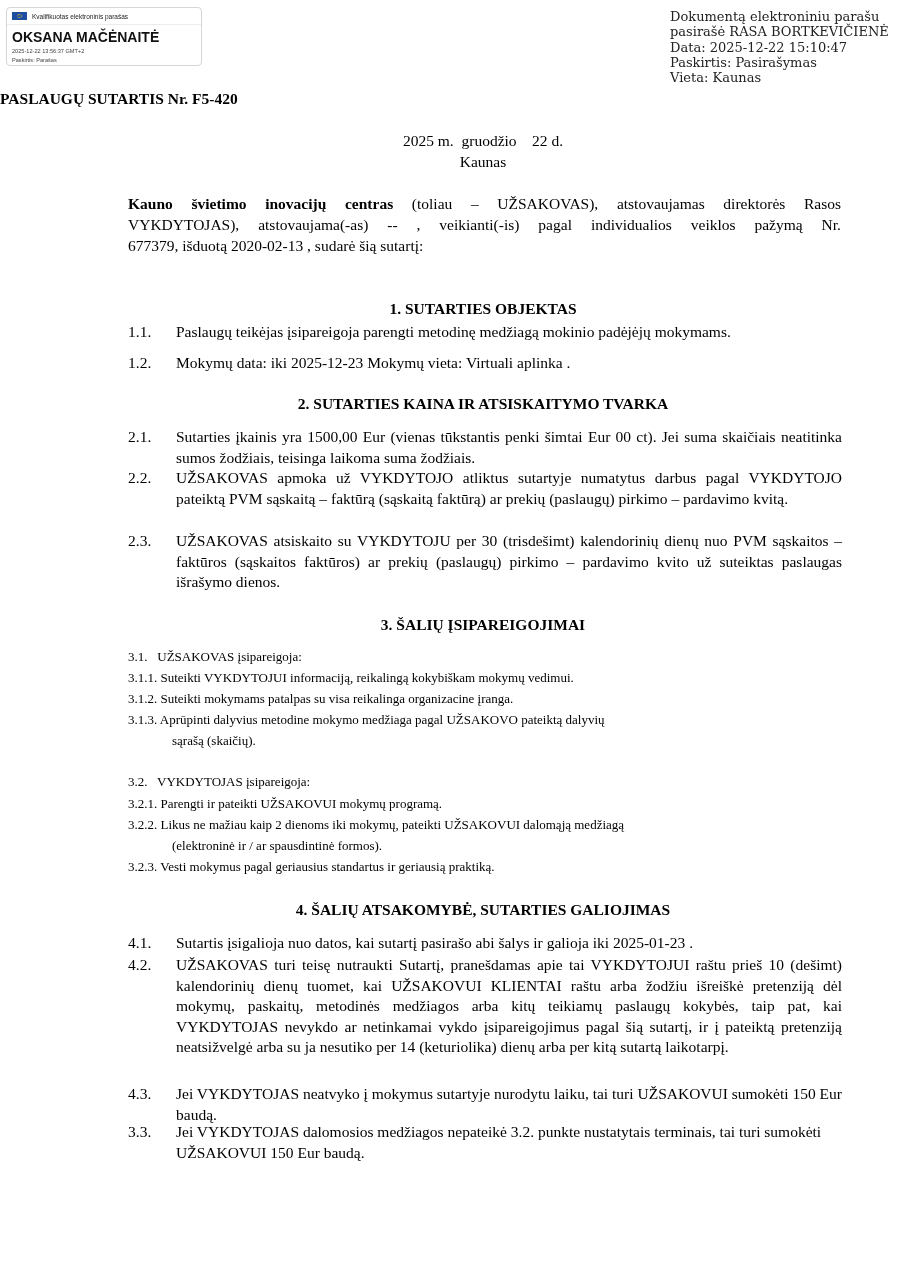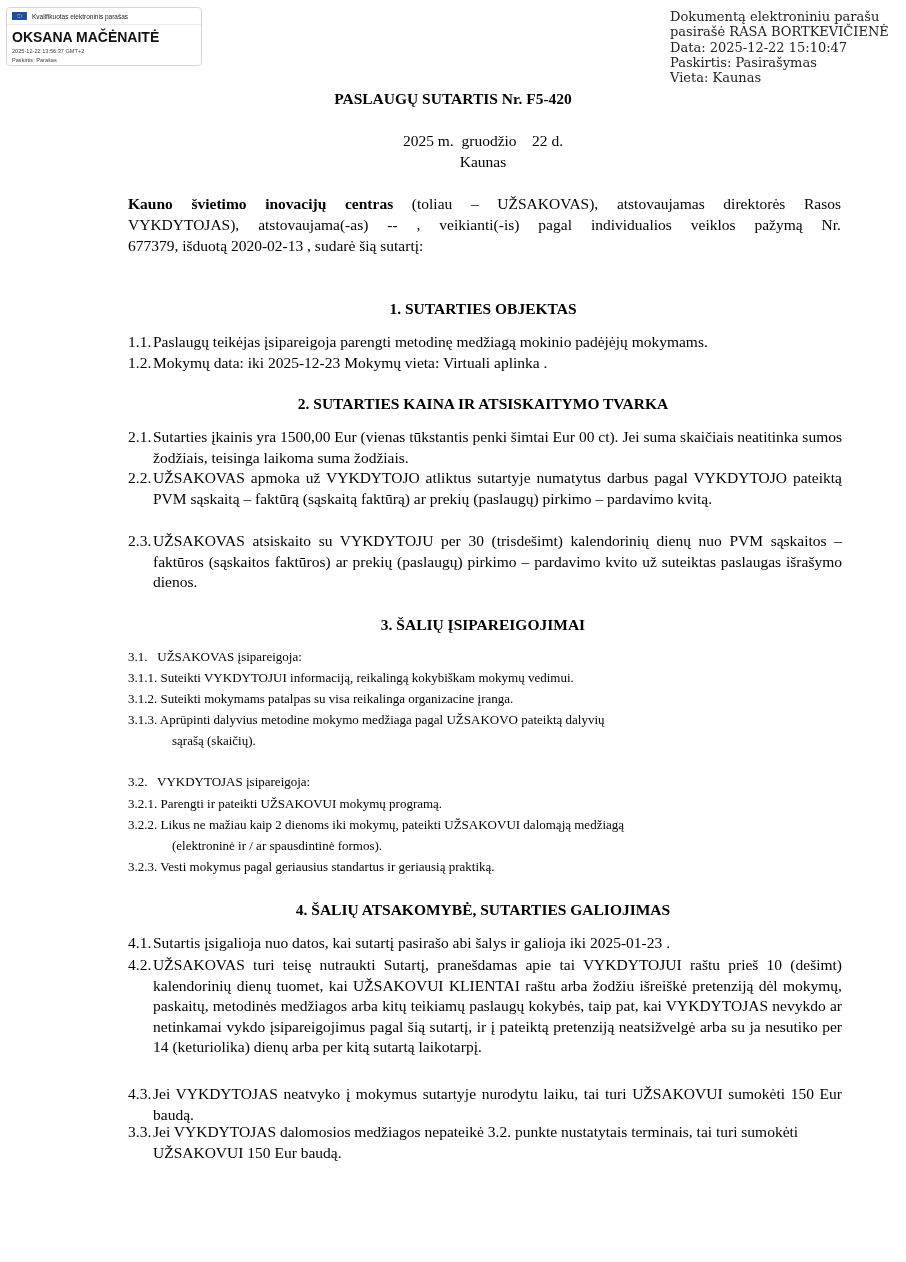--- a/index.html
+++ b/index.html
@@ -20,33 +20,33 @@
   .sig-card .ts { font-size: 5.6px; color: #444; padding: 3px 0 0 5px; }
   .sig-card .purpose { font-size: 5.6px; color: #444; padding: 3px 0 0 5px; }
 
   
   .stamp {
     position: absolute; left: 670px; top: 9px; width: 230px;
     font-family: "DejaVu Serif", "Liberation Serif", serif; font-size: 13px; line-height: 15.3px; color: #222;
   }
 
   
-  .doc-title { position: absolute; left: 0; width: 906px; top: 90px; text-align: center; font-weight: bold; font-size: 15.5px; }
+  .doc-title { position: absolute; left: 0; width: 906px; top: 90px; font-weight: bold; font-size: 15.5px; }
   .date-line { position: absolute; left: 0; width: 966px; top: 132px; text-align: center; font-size: 15.5px; white-space: pre; }
   .city-line { position: absolute; left: 0; width: 966px; top: 153px; text-align: center; font-size: 15.5px; }
 
   .intro { position: absolute; left: 128px; width: 713px; top: 193px; font-size: 15.5px; line-height: 21px; text-align: justify; }
   .intro .l { display: block; text-align: justify; text-align-last: justify; white-space: normal; }
   .intro .last { text-align-last: left; }
 
   .section-title { position: absolute; left: 0; width: 966px; text-align: center; font-weight: bold; font-size: 15.5px; }
 
   .clause { position: absolute; left: 128px; width: 714px; font-size: 15.5px; line-height: 20.5px; }
   .clause .num { position: absolute; left: 0; top: 0; }
-  .clause .txt { display: block; margin-left: 25px; text-align: justify; }
+  .clause .txt { display: block; margin-left: 48px; text-align: justify; }
   .clause .txt.left { text-align: left; }
   .wrap-sub { position: absolute; left: 128px; width: 714px; font-size: 13px; line-height: 20.5px; }
   .wrap-sub .num { display: inline; }
   .wrap-sub .cont { display: block; padding-left: 44px; }
 </style>
 </head>
 <body class="serif">
 
 <div class="sig-card">
   <div class="hdr">
@@ -70,21 +70,21 @@
 <div class="date-line">2025 m.  gruodžio    22 d.</div>
 <div class="city-line">Kaunas</div>
 
 <div class="intro">
   <span class="l"><b>Kauno švietimo inovacijų centras</b><span> (toliau – UŽSAKOVAS), atstovaujamas direktorės Rasos</span></span>
   <span class="l">VYKDYTOJAS), atstovaujama(-as)   --  , veikianti(-is) pagal individualios veiklos pažymą Nr.</span>
   <span class="l last">677379, išduotą 2020-02-13 , sudarė šią sutartį:</span>
 </div>
 
 <div class="section-title" style="top:300px;">1.  SUTARTIES OBJEKTAS</div>
-<div class="clause" style="top:332px;">
+<div class="clause" style="top:322px;">
   <span class="num">1.1.</span>
   <span class="txt left">Paslaugų teikėjas įsipareigoja parengti metodinę medžiagą mokinio padėjėjų mokymams.</span>
 </div>
 <div class="clause" style="top:353px;">
   <span class="num">1.2.</span>
   <span class="txt left"> Mokymų data: iki 2025-12-23   Mokymų vieta:  Virtuali aplinka  .</span>
 </div>
 
 <div class="section-title" style="top:395px;">2.  SUTARTIES KAINA IR ATSISKAITYMO TVARKA</div>
 <div class="clause" style="top:427px;">

